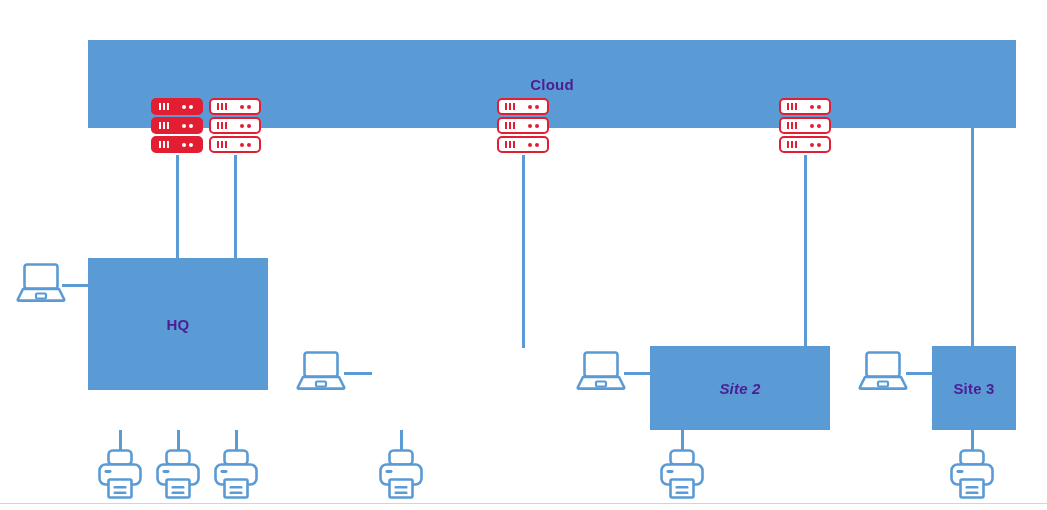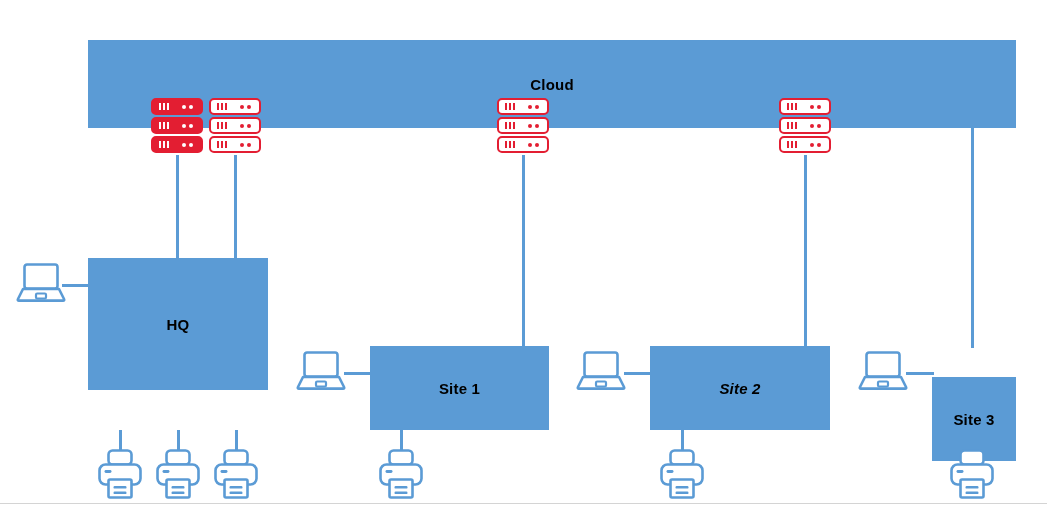--- a/index.html
+++ b/index.html
@@ -25,21 +25,21 @@
     color: #ffffff;
     display: flex;
     align-items: center;
     justify-content: center;
     box-sizing: border-box;
   }
   .box-label {
     font-weight: bold;
     font-size: 15px;
     letter-spacing: .2px;
-    color: #000000;
+    color: #4c1d95;
     user-select: none;
   }
   .cloud-label { font-size: 15px; }
 
   
   .vline {
     position: absolute;
     width: 3px;
     background: #5B9BD5;
   }
@@ -316,23 +316,20 @@
     <svg width="46" height="52" viewBox="0 0 46 52" fill="none">
       <rect x="11.5" y="2.5" width="23" height="14" rx="4" stroke="#5B9BD5" stroke-width="2.6" fill="#fff"></rect>
       <rect x="2.5" y="16.5" width="41" height="20" rx="6" stroke="#5B9BD5" stroke-width="2.6" fill="#fff"></rect>
       <rect x="7.5" y="22" width="7" height="3" rx="1.4" fill="#5B9BD5"></rect>
       <rect x="11.5" y="31.5" width="23" height="18" rx="1.5" stroke="#5B9BD5" stroke-width="2.6" fill="#fff"></rect>
       <rect x="16.5" y="38" width="13" height="2.6" rx="1.2" fill="#5B9BD5"></rect>
       <rect x="16.5" y="43.5" width="13" height="2.6" rx="1.2" fill="#5B9BD5"></rect>
     </svg>
   </div>
 
-  <div class="box" style="left:370px; top:346px; width:179px; height:84px;">
-    <span class="box-label">Site 1</span>
-  </div>
   <div class="hline" style="left:344px; top:372px; width:28px;"></div>
   <div class="laptop" style="left:296px; top:350px;">
     <svg width="52" height="42" viewBox="0 0 52 42" fill="none">
       <rect x="8.5" y="2.5" width="33" height="24" rx="2.5" stroke="#5B9BD5" stroke-width="2.6" fill="#fff"></rect>
       <path d="M7 27 L2 37 Q1.2 38.6 3 38.6 L47 38.6 Q48.8 38.6 48 37 L43 27 Z" stroke="#5B9BD5" stroke-width="2.6" fill="#fff" stroke-linejoin="round"></path>
       <rect x="20" y="31.5" width="10" height="5" rx="1.2" stroke="#5B9BD5" stroke-width="2.2" fill="#fff"></rect>
     </svg>
   </div>
   <div class="vline" style="left:400px; top:430px; height:20px;"></div>
   <div class="printer" style="left:378px; top:448px;">
@@ -362,21 +359,21 @@
     <svg width="46" height="52" viewBox="0 0 46 52" fill="none">
       <rect x="11.5" y="2.5" width="23" height="14" rx="4" stroke="#5B9BD5" stroke-width="2.6" fill="#fff"></rect>
       <rect x="2.5" y="16.5" width="41" height="20" rx="6" stroke="#5B9BD5" stroke-width="2.6" fill="#fff"></rect>
       <rect x="7.5" y="22" width="7" height="3" rx="1.4" fill="#5B9BD5"></rect>
       <rect x="11.5" y="31.5" width="23" height="18" rx="1.5" stroke="#5B9BD5" stroke-width="2.6" fill="#fff"></rect>
       <rect x="16.5" y="38" width="13" height="2.6" rx="1.2" fill="#5B9BD5"></rect>
       <rect x="16.5" y="43.5" width="13" height="2.6" rx="1.2" fill="#5B9BD5"></rect>
     </svg>
   </div>
 
-  <div class="box" style="left:932px; top:346px; width:84px; height:84px;margin-top:31px;">
+  <div class="box" style="left:932px; top:346px; width:84px; height:84px;">
     <span class="box-label">Site 3</span>
   </div>
   <div class="hline" style="left:906px; top:372px; width:28px;"></div>
   <div class="laptop" style="left:858px; top:350px;">
     <svg width="52" height="42" viewBox="0 0 52 42" fill="none">
       <rect x="8.5" y="2.5" width="33" height="24" rx="2.5" stroke="#5B9BD5" stroke-width="2.6" fill="#fff"></rect>
       <path d="M7 27 L2 37 Q1.2 38.6 3 38.6 L47 38.6 Q48.8 38.6 48 37 L43 27 Z" stroke="#5B9BD5" stroke-width="2.6" fill="#fff" stroke-linejoin="round"></path>
       <rect x="20" y="31.5" width="10" height="5" rx="1.2" stroke="#5B9BD5" stroke-width="2.2" fill="#fff"></rect>
     </svg>
   </div>

